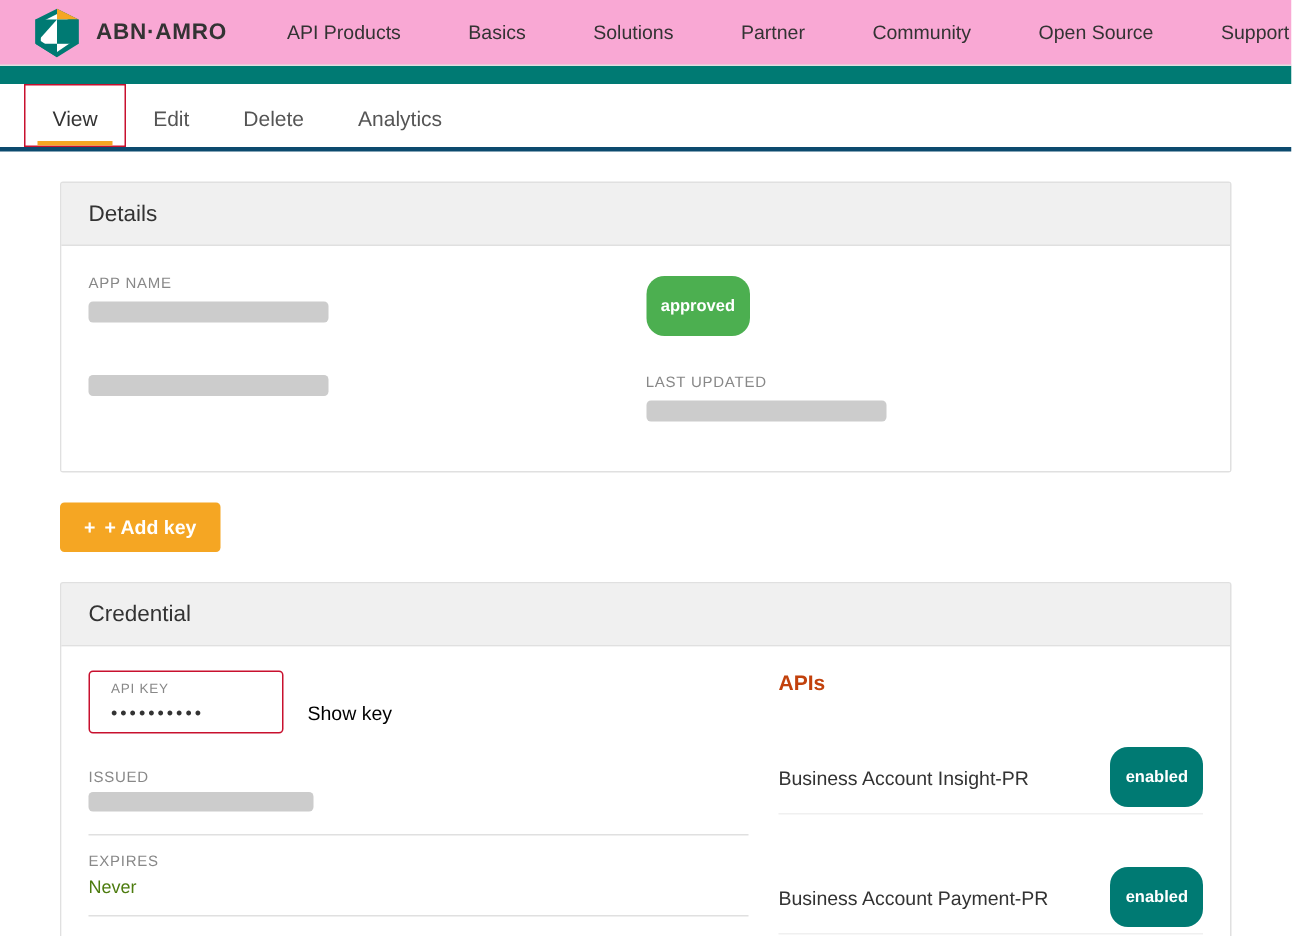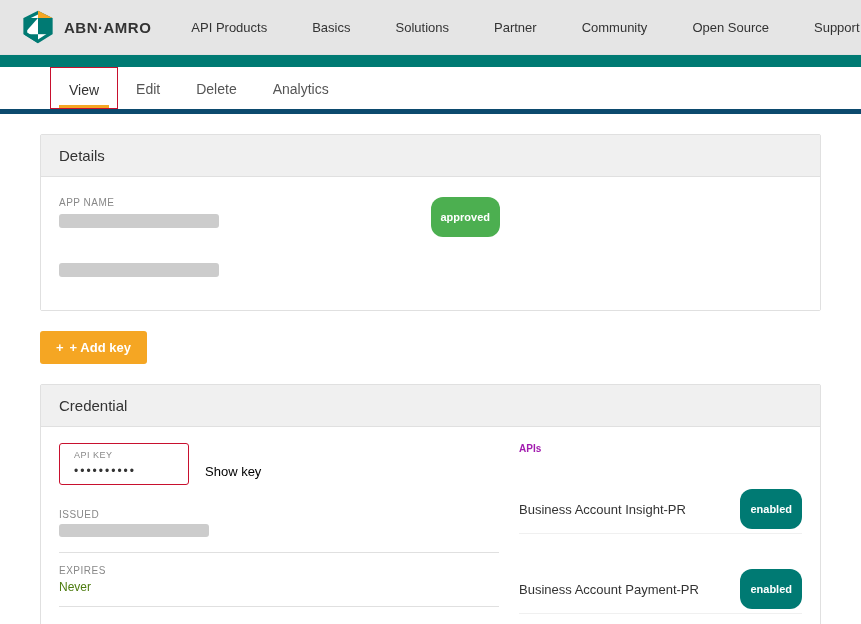--- a/index.html
+++ b/index.html
@@ -2,22 +2,22 @@
 <html><head>
   <meta charset="utf-8">
   <style>
     * { margin: 0; padding: 0; box-sizing: border-box; }
     body { font-family: Arial, sans-serif; font-size: 14px; background: #fff; }
 
     
     .header {
       display: flex;
       align-items: center;
-      height: 55px;
-      background: #e5e5e5;
+      height: 44px;
+      background: #f9a8d4;
       border-bottom: 1px solid #e0e0e0;
       padding: 0 20px;
     }
     .logo-area {
       display: flex;
       align-items: center;
       margin-right: 40px;
     }
     .logo-icon {
       width: 36px;
@@ -69,23 +69,23 @@
 
     
     .teal-bar {
       height: 12px;
       background: #007a73;
     }
 
     
     .tabs-bar {
       display: flex;
-      align-items: flex-start;
-      padding: 0 50px;
-      border-bottom: 5px solid #0c4a6e;
+      align-items: center;
+      padding: 0 16px;
+      border-bottom: 3px solid #0c4a6e;
       gap: 0;
     }
     .tab {
       padding: 14px 18px 10px;
       font-size: 14px;
       color: #555;
       cursor: pointer;
       border: none;
       background: transparent;
       position: relative;
@@ -212,23 +212,23 @@
     }
     .show-key-link {
       color: #000000;
       font-size: 13px;
       cursor: pointer;
       margin-left: 16px;
     }
     .cred-left { width: 440px; }
     .cred-right { flex: 1; }
     .apis-label {
-      font-size: 10px;
+      font-size: 14px;
       font-weight: 600;
-      color: #a21caf;
+      color: #c2410c;
       margin-bottom: 10px;
     }
     .api-item {
       display: flex;
       align-items: center;
       justify-content: space-between;
       padding: 4px 0;
       border-bottom: 1px solid #f0f0f0;
       margin-bottom: 4px;
       margin-top: 31px;
@@ -330,20 +330,24 @@
         <div class="detail-item">
           <div class="detail-label">APP NAME</div>
           <span class="detail-value blurred"></span>
         </div>
         <div class="detail-item">
           <span class="badge badge-green">approved</span>
         </div>
         <div class="detail-item">
           <span class="detail-value blurred"></span>
         </div>
+        <div class="detail-item">
+          <div class="detail-label">LAST UPDATED</div>
+          <span class="detail-value blurred"></span>
+        </div>
       </div>
     </div>
   </div>
 
   
   <button class="add-key-btn">
     <span>+</span>
     <span>+ Add key</span>
   </button>
 

